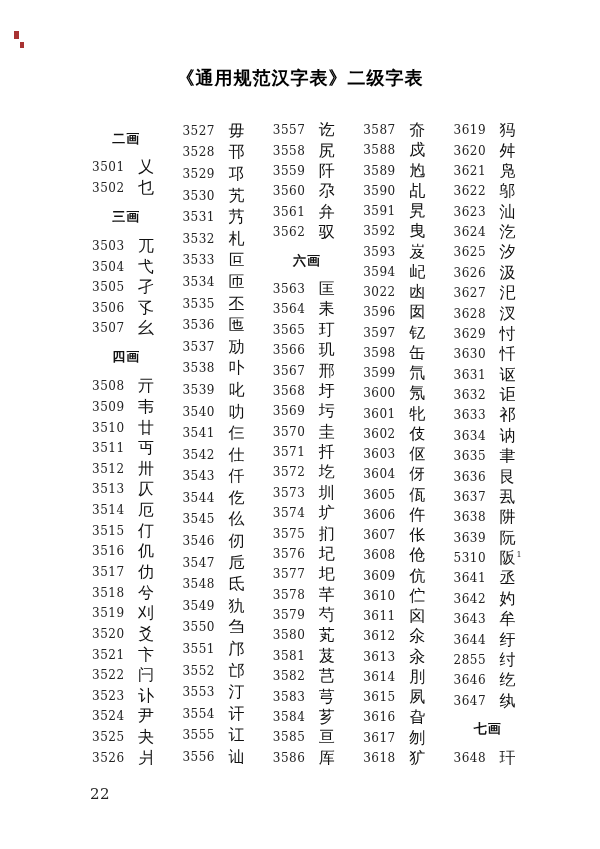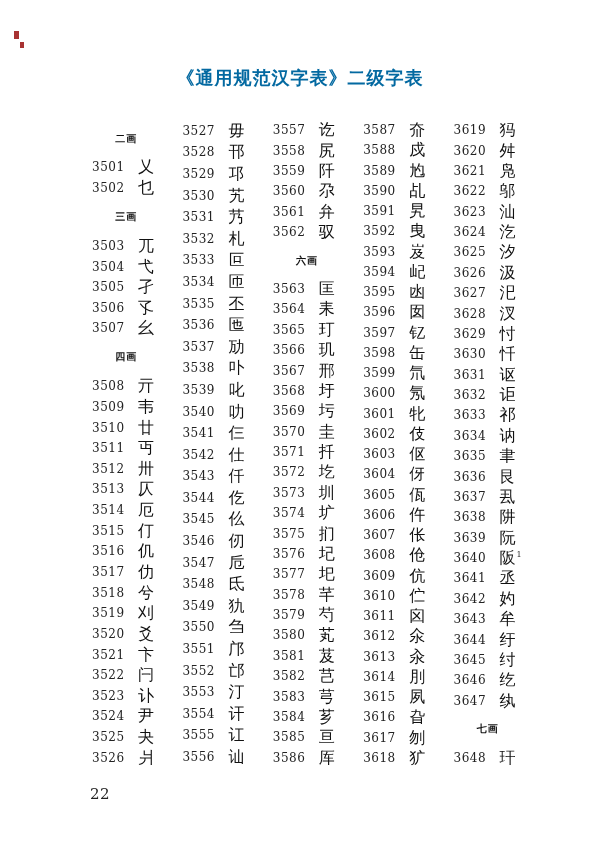--- a/index.html
+++ b/index.html
@@ -6,38 +6,38 @@
   body{
     width:600px;height:849px;position:relative;background:#ffffff;
     font-family:"DejaVu Serif","Liberation Serif",serif;color:#1c1c1c;
     overflow:hidden;
   }
   .artifact{position:absolute;background:#a83232;}
   #art1{left:14px;top:31px;width:5px;height:8px;}
   #art2{left:20px;top:42px;width:4px;height:6px;}
   .title{
     position:absolute;top:66px;left:0;width:100%;text-align:center;
-    font-size:18px;font-weight:bold;letter-spacing:1px;color:#0369a1;
+    font-size:18px;font-weight:bold;letter-spacing:1px;color:#000000;
   }
   .grid{
     position:absolute;left:92px;top:120px;width:442px;height:648px;
     display:grid;grid-template-columns:repeat(5,1fr);column-gap:10px;
   }
   .col{display:flex;flex-direction:column;height:648px;}
   .row{flex:1 1 0;display:flex;align-items:center;min-height:0;}
   .row .num{
     width:31px;font-size:12px;letter-spacing:0.5px;color:#222;
     font-family:"DejaVu Serif","Liberation Serif",serif;flex:none;text-align:left;
   }
   .row .char{
     margin-left:15px;font-size:16px;color:#111;flex:none;line-height:1;
   }
   .row sup.ftn{font-size:8px;color:#333;margin-left:1px;transform:translateY(-4px);}
   .row.hdr{
-    flex:1.8 1 0;justify-content:center;font-weight:bold;font-size:10px;
+    flex:1.8 1 0;justify-content:center;font-weight:bold;font-size:13px;
     color:#111;letter-spacing:1px;padding-right:12px;
   }
   .pageno{
     position:absolute;left:90px;top:785px;font-size:15px;color:#222;
     letter-spacing:0.5px;
   }
 </style>
 </head>
 <body>
 
@@ -428,21 +428,21 @@
       </div>
       <div class="row">
         <span class="num">3593</span>
         <span class="char">岌</span>
       </div>
       <div class="row">
         <span class="num">3594</span>
         <span class="char">屺</span>
       </div>
       <div class="row">
-        <span class="num">3595</span>
+        <span class="num">3022</span>
         <span class="char">凼</span>
       </div>
       <div class="row">
         <span class="num">3596</span>
         <span class="char">囡</span>
       </div>
       <div class="row">
         <span class="num">3597</span>
         <span class="char">钇</span>
       </div>
@@ -610,42 +610,42 @@
       </div>
       <div class="row">
         <span class="num">3638</span>
         <span class="char">阱</span>
       </div>
       <div class="row">
         <span class="num">3639</span>
         <span class="char">阮</span>
       </div>
       <div class="row">
-        <span class="num">3640</span>
+        <span class="num">5310</span>
         <span class="char">阪</span>
         <sup class="ftn">1</sup>
       </div>
       <div class="row">
         <span class="num">3641</span>
         <span class="char">丞</span>
       </div>
       <div class="row">
         <span class="num">3642</span>
         <span class="char">妁</span>
       </div>
       <div class="row">
         <span class="num">3643</span>
         <span class="char">牟</span>
       </div>
       <div class="row">
         <span class="num">3644</span>
         <span class="char">纡</span>
       </div>
       <div class="row">
-        <span class="num">3645</span>
+        <span class="num">2855</span>
         <span class="char">纣</span>
       </div>
       <div class="row">
         <span class="num">3646</span>
         <span class="char">纥</span>
       </div>
       <div class="row">
         <span class="num">3647</span>
         <span class="char">纨</span>
       </div>

